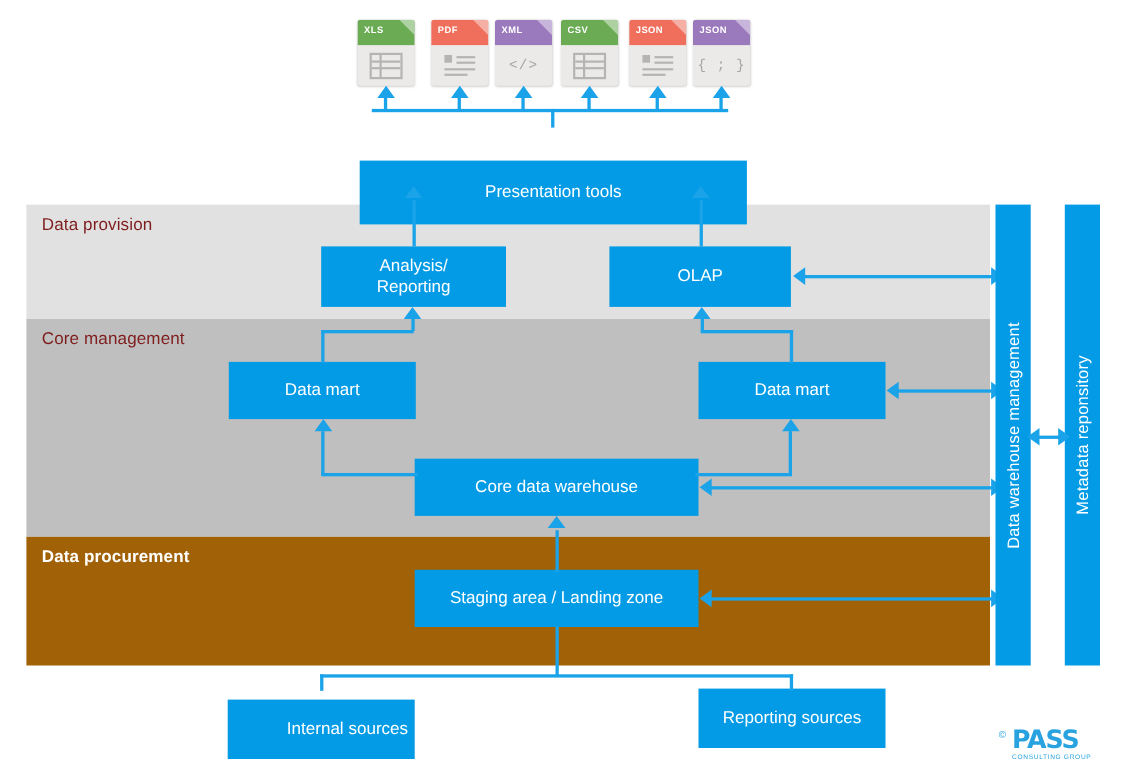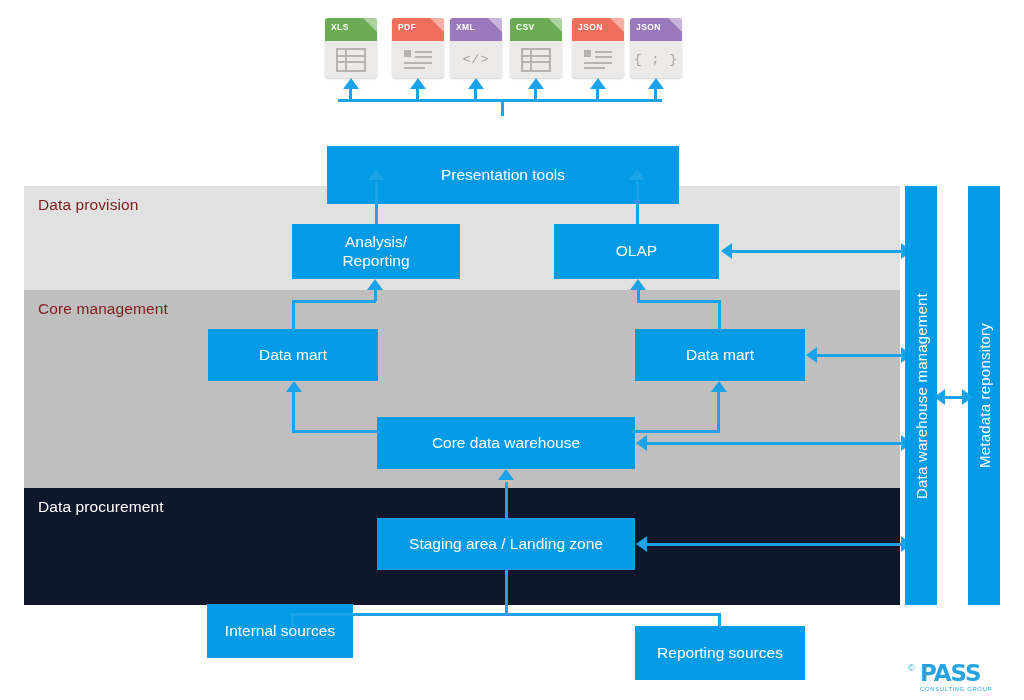--- a/index.html
+++ b/index.html
@@ -26,21 +26,21 @@
   .band-label {
     position: absolute;
     left: 14px;
     top: 10px;
     font-size: 15.5px;
     letter-spacing: 0.1px;
     white-space: nowrap;
   }
   .band-provision { background: #e1e1e1; }
   .band-management { background: #bfbfbf; }
-  .band-procurement { background: #0f172a; }
+  .band-procurement { background: #a16207; font-weight: bold; }
   .band-provision .band-label,
   .band-management .band-label { color: #7f1d1d; }
   .band-procurement .band-label { color: #ffffff; }
 
   .node {
     position: absolute;
     background: #039be5;
     color: #ffffff;
     display: flex;
     align-items: center;
@@ -391,21 +391,21 @@
   </div>
 
   <div class="vbar" style="left:968px; top:186px; width:32px; height:419px;">
     <span>Metadata reponsitory</span>
   </div>
 
   <div class="ln ln-h" style="left:940px; top:396px; width:26px;"></div>
   <div class="arrow arrow-left" style="left:934px; top:389px;"></div>
   <div class="arrow arrow-right" style="left:962px; top:389px;"></div>
 
-  <div class="node" style="left:207px; top:604px; width:146px; height:54px;">
+  <div class="node" style="left:207px; top:636px; width:170px; height:54px;justify-content:flex-end;">
     <span>Internal sources</span>
   </div>
 
   <div class="node" style="left:635px; top:626px; width:170px; height:54px;">
     <span>Reporting sources</span>
   </div>
 
   <div class="ln ln-h" style="left:291px; top:613px; width:430px;"></div>
   <div class="ln ln-v" style="left:291px; top:613px; height:15px;"></div>
   <div class="ln ln-v" style="left:718px; top:613px; height:15px;"></div>

